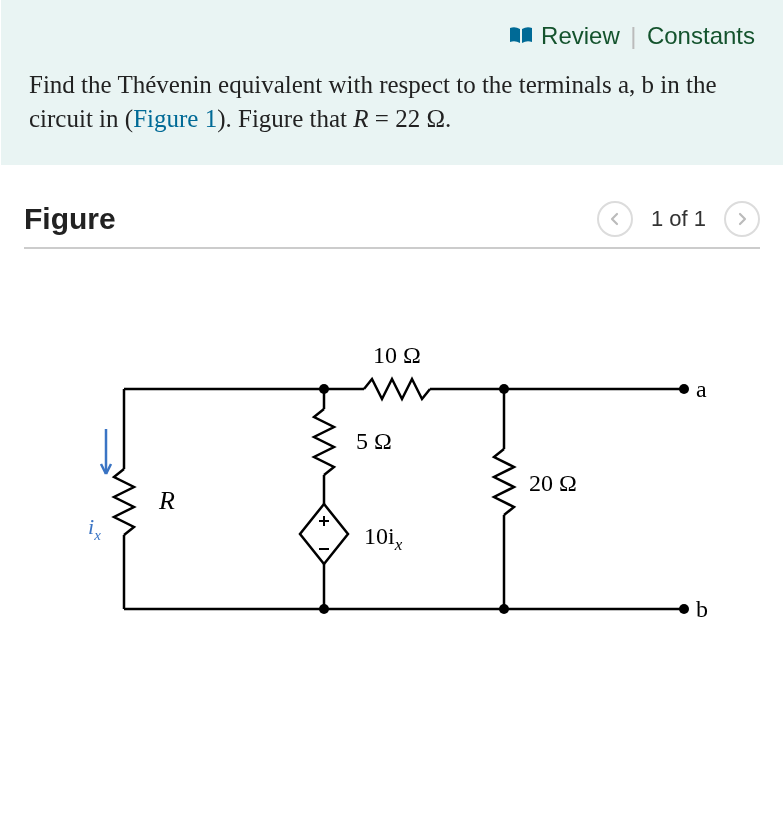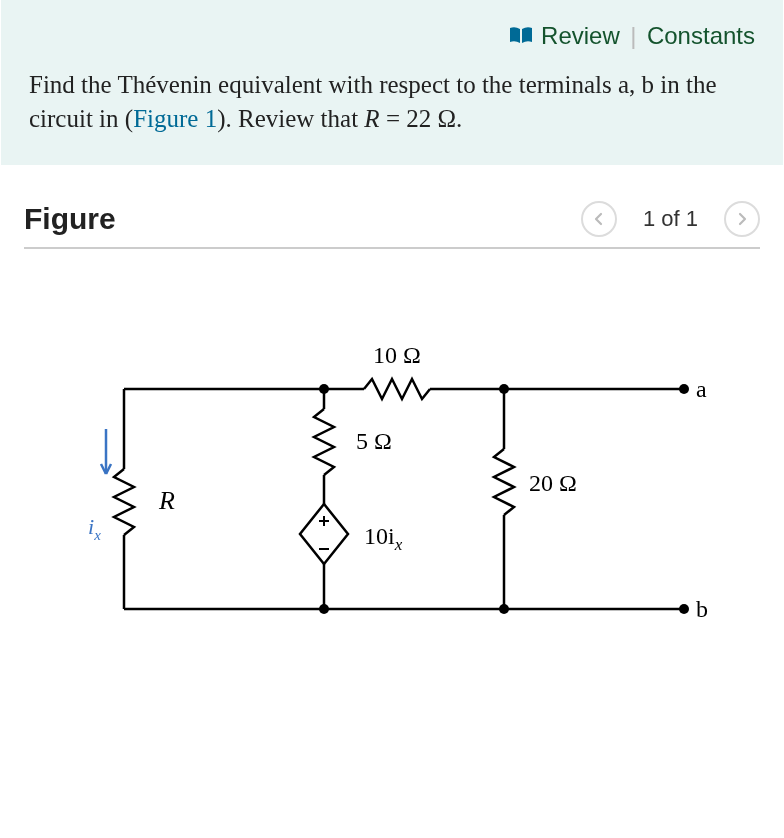--- a/index.html
+++ b/index.html
@@ -57,21 +57,21 @@
     padding-bottom: 10px;
   }
   .figure-title {
     font-size: 30px;
     font-weight: bold;
     color: #222;
   }
   .pager {
     display: flex;
     align-items: center;
-    gap: 26px;
+    gap: 18px;
     font-size: 22px;
     color: #333;
   }
   .nav-btn {
     width: 36px;
     height: 36px;
     border-radius: 50%;
     border: 2px solid #dcdcdc;
     background: #fff;
     display: flex;
@@ -97,21 +97,21 @@
       <svg viewBox="0 0 24 17" width="24" height="17">
         <path d="M1 1 Q6 -1 11 2 L11 16 Q6 13 1 15 Z" fill="#006a96"></path>
         <path d="M13 2 Q18 -1 23 1 L23 15 Q18 13 13 16 Z" fill="#006a96"></path>
       </svg>
     </span>
     <a href="#">Review</a>
     <span class="sep">|</span>
     <a href="#">Constants</a>
   </div>
   <div class="prompt">
-    <span>Find the Thévenin equivalent with respect to the terminals a, b in the circuit in (</span><span class="link">Figure 1</span><span>). Review that </span><span class="math">R</span><span> = 22 Ω.</span>
+    <span>Find the Thévenin equivalent with respect to the terminals a, b in the circuit in (</span><span class="link">Figure 1</span><span>). Figure that </span><span class="math">R</span><span> = 22 Ω.</span>
   </div>
 </div>
 
 <div class="figure-section">
   <div class="figure-header">
     <div class="figure-title">Figure</div>
     <div class="pager">
       <div class="nav-btn">
         <svg width="14" height="14" viewBox="0 0 14 14">
             <path d="M9 2 L4 7 L9 12" stroke="#bbb" stroke-width="2.2" fill="none" stroke-linecap="round" stroke-linejoin="round"></path>

